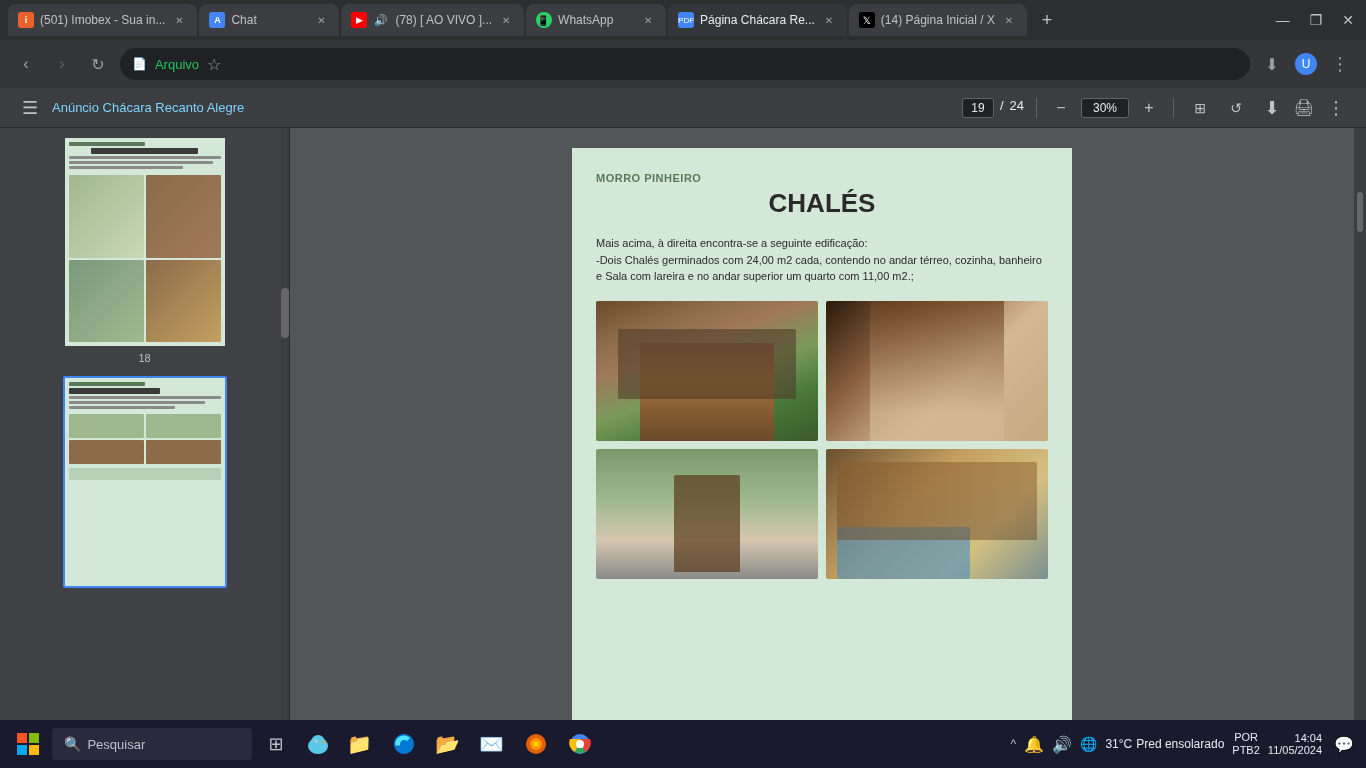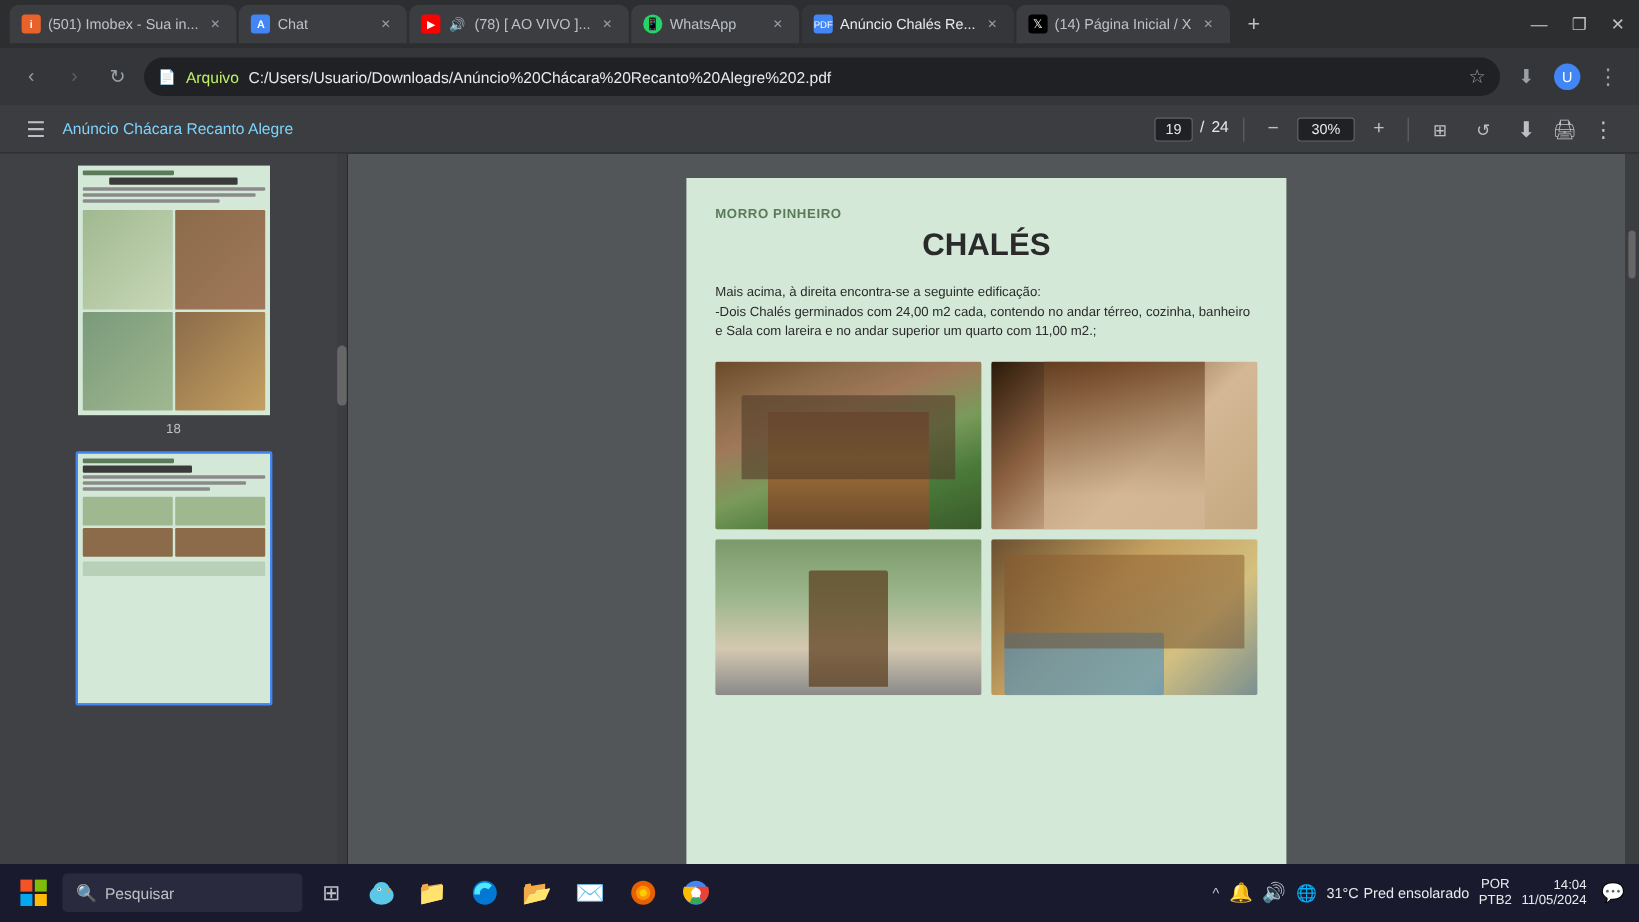--- a/index.html
+++ b/index.html
@@ -129,21 +129,21 @@
     </div>
 
     <div class="tab">
       <span class="tab-favicon" style="background:#25d366; border-radius:50%; display:flex; align-items:center; justify-content:center; font-size:10px; color:white;">📱</span>
       <span class="tab-label">WhatsApp</span>
       <span class="tab-close">✕</span>
     </div>
 
     <div class="tab active">
       <span class="tab-favicon" style="background:#4285f4; border-radius:3px; display:flex; align-items:center; justify-content:center; font-size:8px; color:white;">PDF</span>
-      <span class="tab-label">Anúncio Chalés Re...</span>
+      <span class="tab-label">Página Chácara Re...</span>
       <span class="tab-close">✕</span>
     </div>
 
     <div class="tab">
       <span class="tab-favicon" style="background:#000; border-radius:3px; display:flex; align-items:center; justify-content:center; font-size:10px; color:white;">𝕏</span>
       <span class="tab-label">(14) Página Inicial / X</span>
       <span class="tab-close">✕</span>
     </div>
 
     <div class="tab-new">+</div>
@@ -154,22 +154,21 @@
       <span class="tab-bar-btn">✕</span>
     </div>
   </div>
 
   <div class="address-bar">
     <div class="nav-btn">‹</div>
     <div class="nav-btn disabled">›</div>
     <div class="nav-btn">↻</div>
     <div class="address-input">
       <span style="color:#9aa0a6; font-size:12px;">📄</span>
-      <span style="color:#bef264; font-size:13px;">Arquivo</span>
-      <span class="address-text">C:/Users/Usuario/Downloads/Anúncio%20Chácara%20Recanto%20Alegre%202.pdf</span>
+      <span style="color:#22c55e; font-size:13px;">Arquivo</span>
       <div class="address-icons">
         <span class="addr-icon">☆</span>
       </div>
     </div>
     <div class="toolbar-right" style="display:flex; gap:6px; color:#bdc1c6;">
       <div class="nav-btn" style="font-size:16px;">⬇</div>
       <div class="nav-btn">
         <span style="width:22px; height:22px; border-radius:50%; background:#4285f4; display:flex; align-items:center; justify-content:center; font-size:12px; color:white;">U</span>
       </div>
       <div class="nav-btn" style="font-size:18px;">⋮</div>

